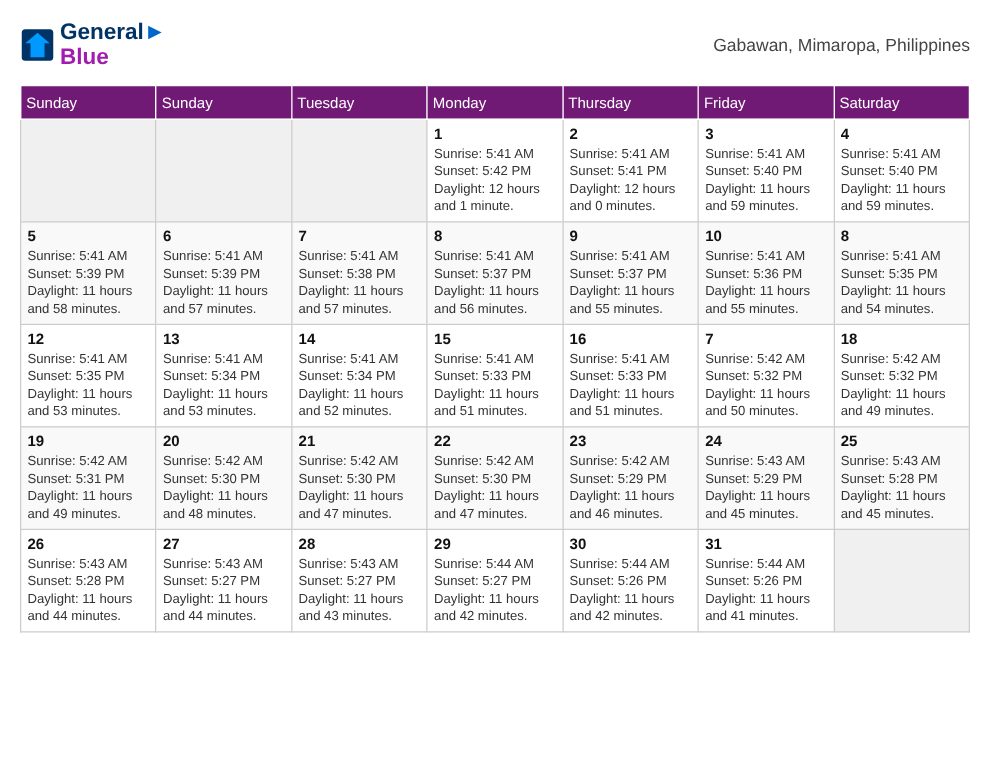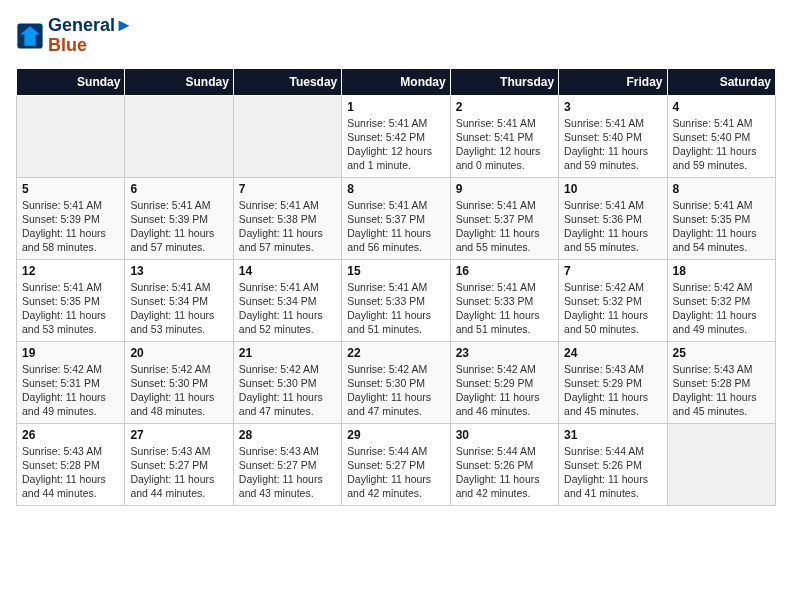--- a/index.html
+++ b/index.html
@@ -45,26 +45,26 @@
     .location {
       font-size: 14px;
       color: #444;
     }
     table {
       width: 100%;
       border-collapse: collapse;
       font-size: 11px;
     }
     thead tr th {
-      background: #0f172a;
+      background: #701a75;
       color: #fff;
       padding: 6px 4px;
-      text-align: right;
+      text-align: left;
       font-size: 12px;
-      font-weight: bold;
+      font-weight: normal;
       border: 1px solid #fff;
     }
     tbody tr td {
       border: 1px solid #ccc;
       vertical-align: top;
       padding: 4px 5px;
       width: calc(100% / 7);
       min-height: 80px;
       height: 82px;
       background: #fff;
@@ -91,24 +91,25 @@
 <body>
 
 <div class="header">
   <div class="logo">
     <svg class="logo-icon" viewBox="0 0 40 40">
       <rect x="2" y="2" width="36" height="36" rx="4" fill="#003366"></rect>
       <polygon points="20,6 34,18 28,18 28,34 12,34 12,18 6,18" fill="#0099ff"></polygon>
     </svg>
     <div class="logo-text">
       <div>General<span>►</span></div>
-      <div style="color:#c2410c;">Blue</div>
+      <div style="color:#a21caf;">Blue</div>
     </div>
   </div>
   <div class="title-block">
+    <div class="location">Gabawan, Mimaropa, Philippines</div>
   </div>
 </div>
 
 <table>
   <thead>
     <tr id="header-row">
     <th>Sunday</th>
         <th>Sunday</th>
         <th>Tuesday</th>
         <th>Monday</th>

